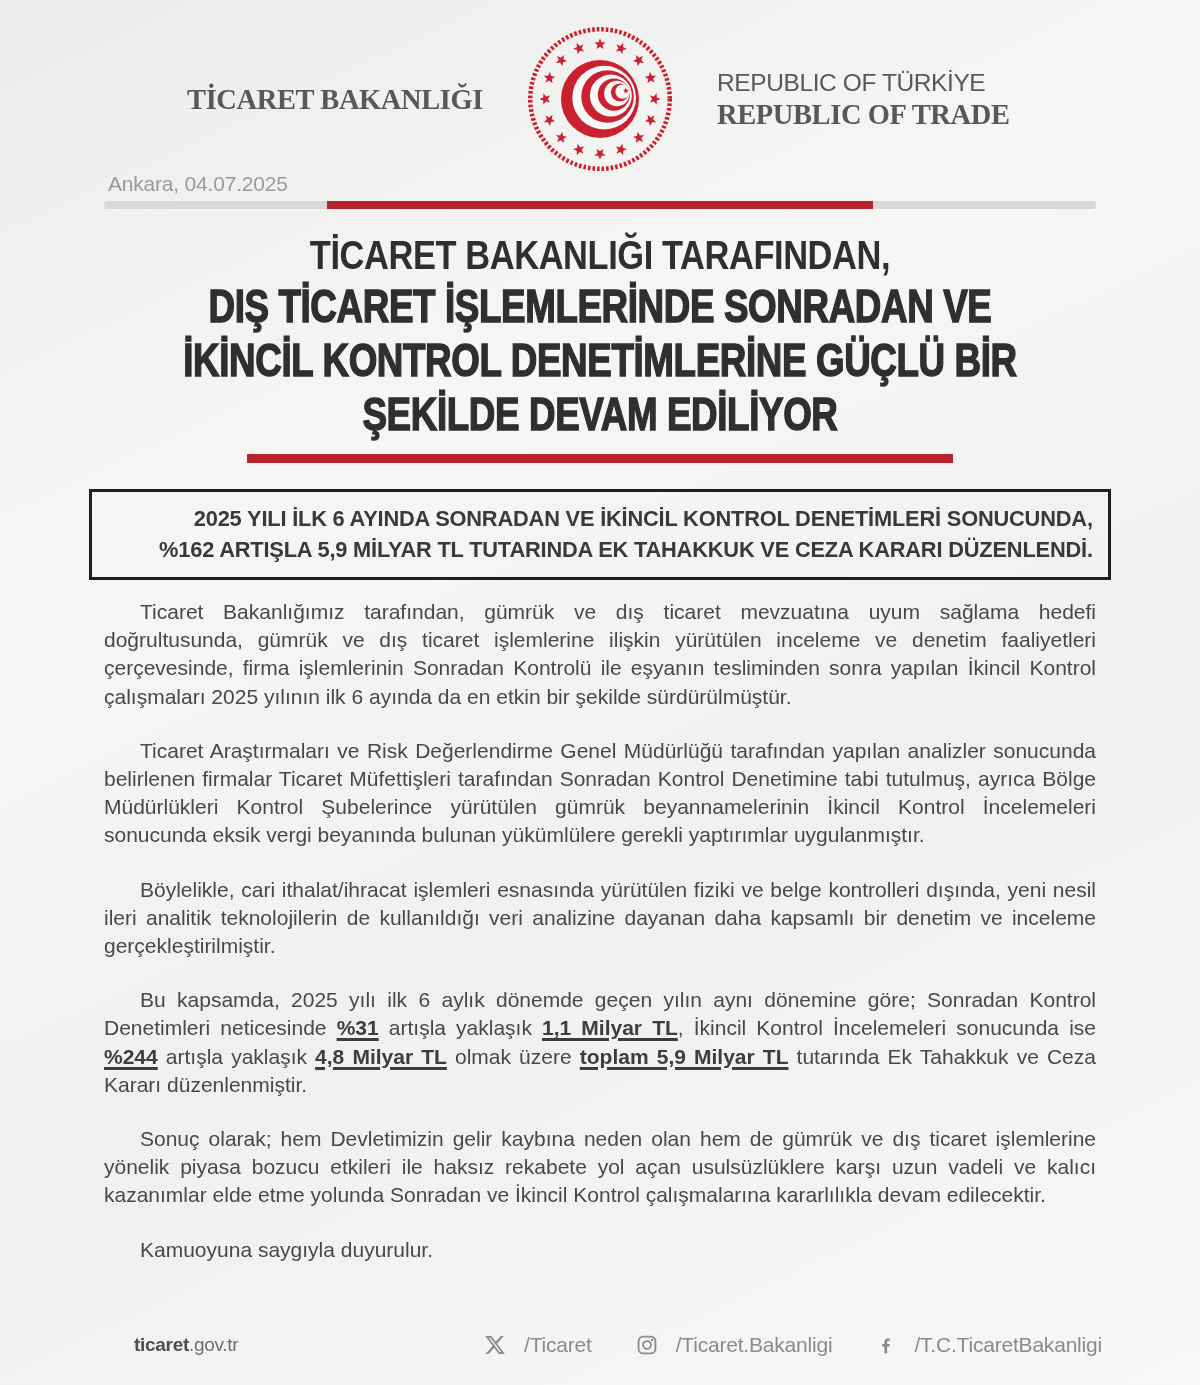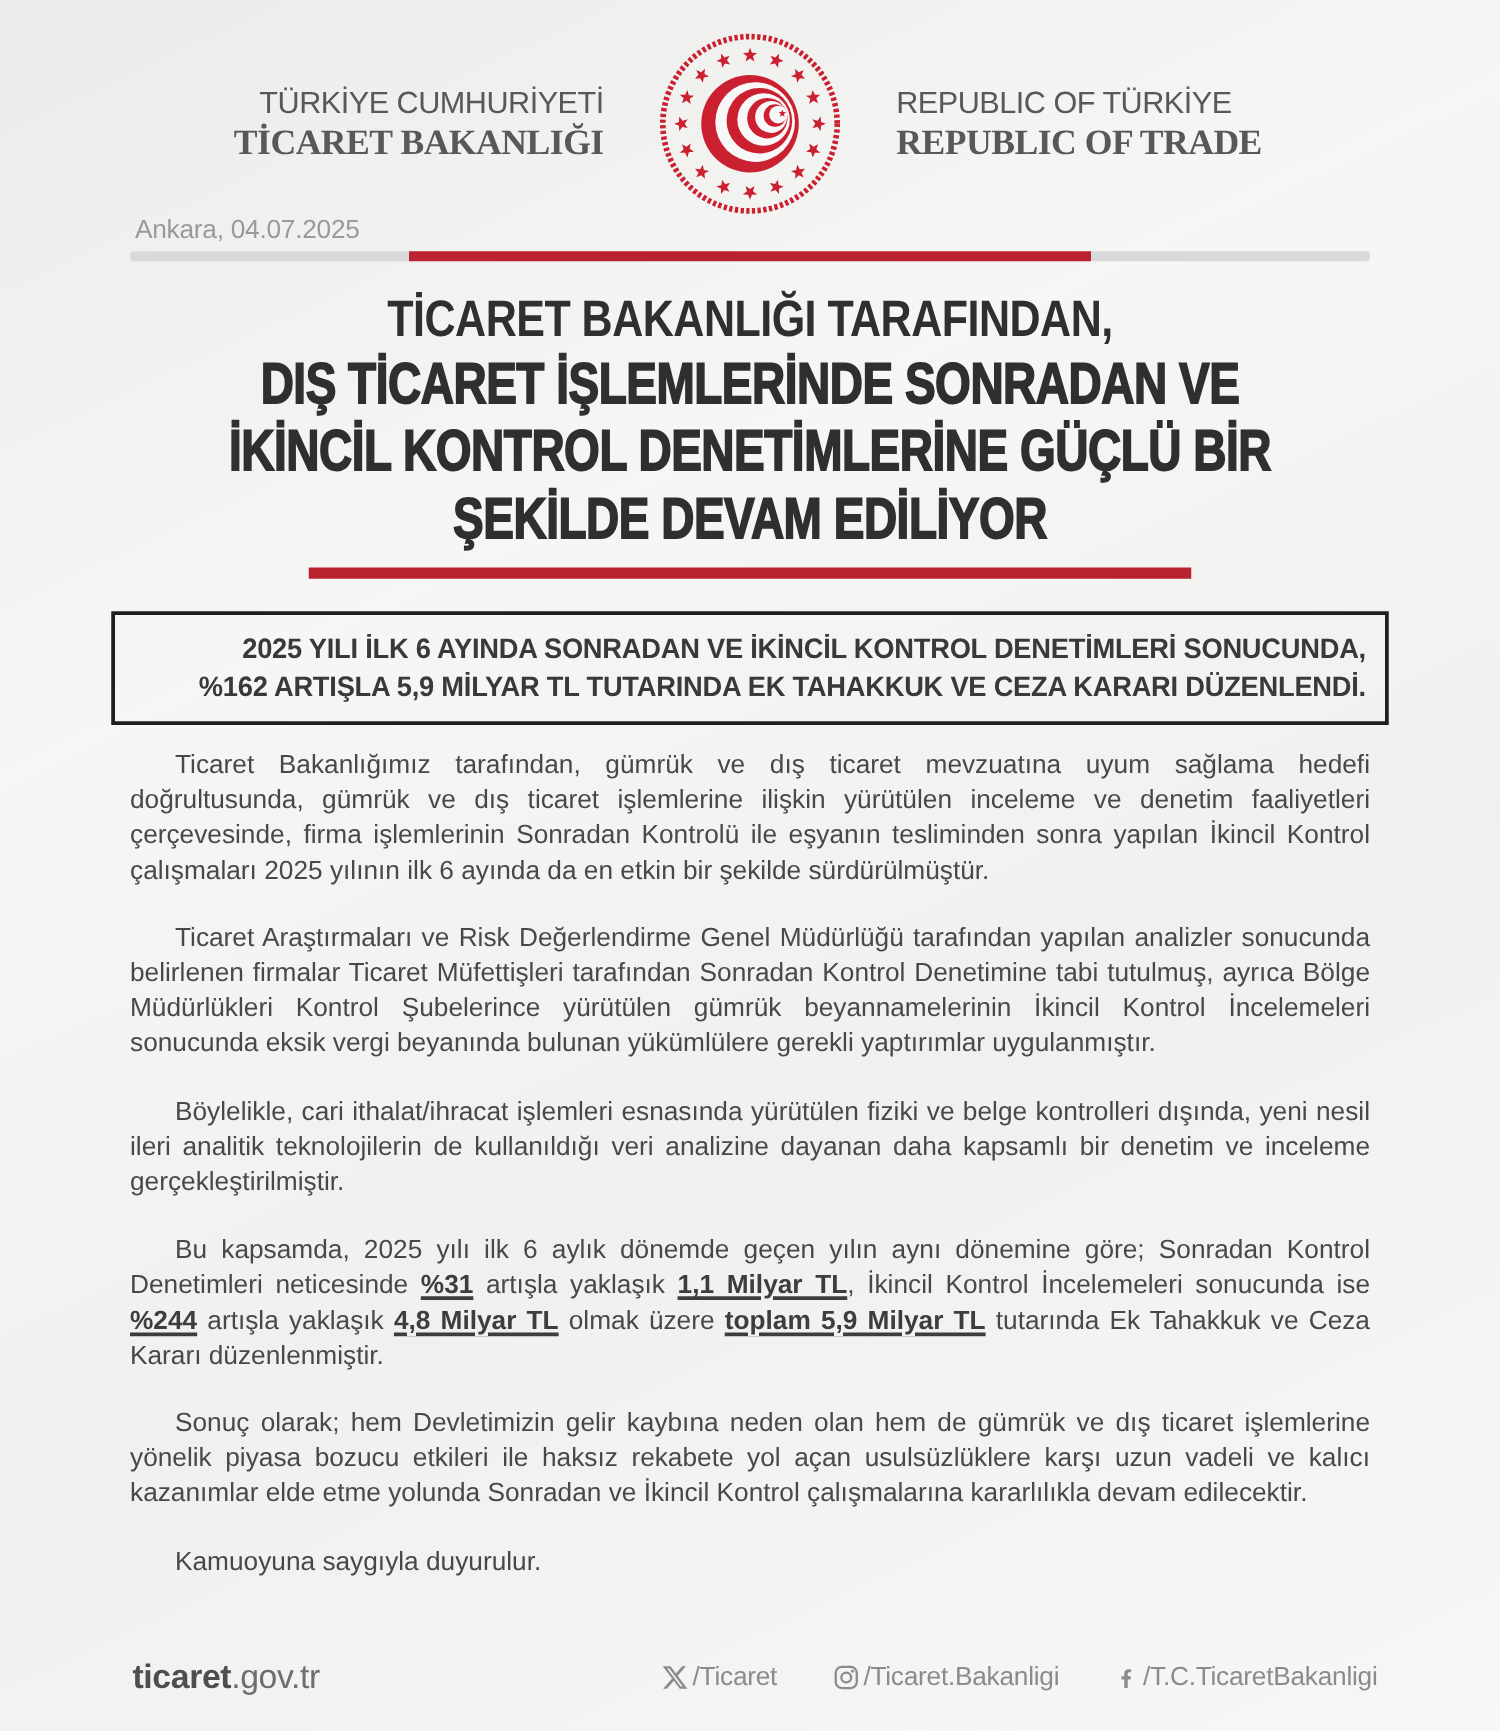--- a/index.html
+++ b/index.html
@@ -80,37 +80,36 @@
     text-decoration-thickness: 2.5px;
     text-underline-offset: 3px;
   }
   .closing { margin-top: 2px; }
 
   
   .footer {
     position: absolute; left: 106px; right: 98px; bottom: 28px;
     display: flex; justify-content: space-between; align-items: center;
   }
-  .site { font-size: 27px; color: #6e6e70; letter-spacing: -0.3px; }
+  .site { font-size: 19px; color: #6e6e70; letter-spacing: -0.3px; margin-left: 28px; }
   .site b { color: #4e4e50; }
   .social { display: flex; align-items: center; gap: 44px; }
   .social-item {
-    display: flex; align-items: center; gap: 3px;
+    display: flex; align-items: center; gap: 18px;
     font-size: 21px; color: #8b8b8d; letter-spacing: -0.2px;
   }
   .social-item svg { display: block; }
 </style>
 </head>
 <body>
 
 <div class="page">
 
   <div class="header">
     <div class="header-text left">
-      <div class="l1">TÜRKİYE CUMHURİYETİ</div>
       <div class="l2">TİCARET BAKANLIĞI</div>
     </div>
 
     <div class="logo-wrap">
       <svg width="150" height="150" viewBox="0 0 200 200" aria-hidden="true">
         <defs>
           <polygon id="rstar" points="100,19 102,24.25 107.61,24.53 103.23,28.05 104.7,33.47 100,30.4 95.3,33.47 96.77,28.05 92.39,24.53 98,24.25"></polygon>
         </defs>
         <circle cx="100" cy="100" r="93" fill="none" stroke="#cb2030" stroke-width="6" stroke-dasharray="3.5 2.6"></circle>
         <g fill="#cb2030">

